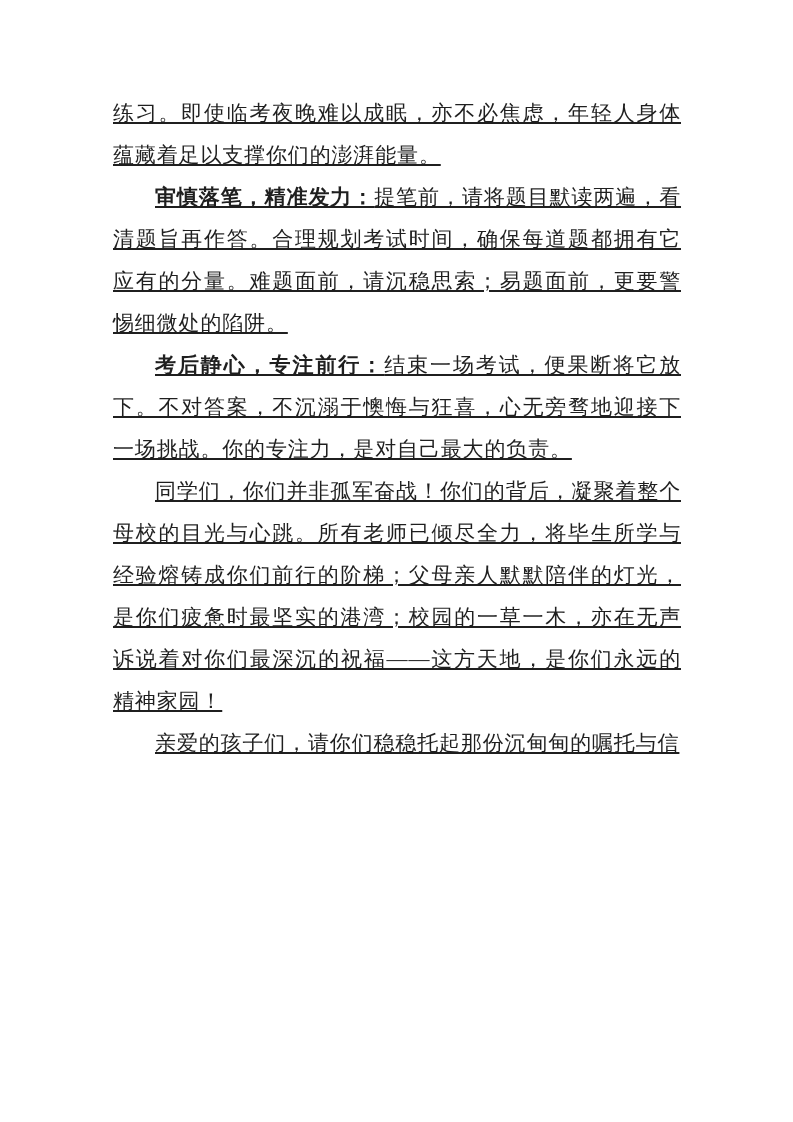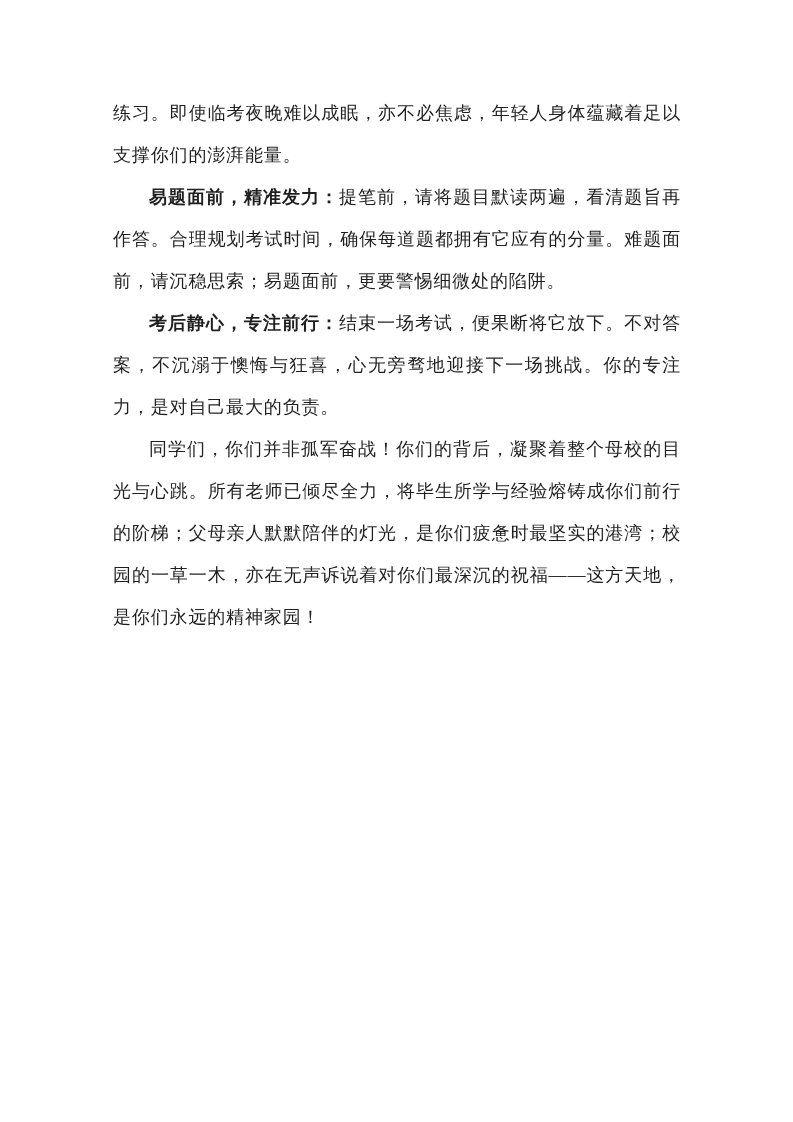--- a/index.html
+++ b/index.html
@@ -14,49 +14,51 @@
     background: #ffffff;
     overflow: hidden;
     font-family: "Liberation Serif", "DejaVu Serif", serif;
   }
   .content {
     position: absolute;
     left: 113px;
     top: 92px;
     width: 568px;
     color: #1f1f1f;
-    font-size: 18px;
+    font-size: 21px;
     line-height: 42px;
     letter-spacing: 0.85px;
     text-align: justify;
     text-align-last: left;
     word-break: break-all;
+    text-decoration: underline;
   }
   .para {
     margin: 0;
     padding: 0;
   }
   .para.indent {
     text-indent: 2em;
   }
   .lead {
     font-weight: bold;
   }
 </style>
 </head>
 <body>
 
 <div class="page">
   <div class="content">
 
     <p class="para"><span class="lead"></span><span>练习。即使临考夜晚难以成眠，亦不必焦虑，年轻人身体蕴藏着足以支撑你们的澎湃能量。</span></p>
 
-    <p class="para indent"><span class="lead">易题面前，精准发力：</span><span>提笔前，请将题目默读两遍，看清题旨再作答。合理规划考试时间，确保每道题都拥有它应有的分量。难题面前，请沉稳思索；易题面前，更要警惕细微处的陷阱。</span></p>
+    <p class="para indent"><span class="lead">审慎落笔，精准发力：</span><span>提笔前，请将题目默读两遍，看清题旨再作答。合理规划考试时间，确保每道题都拥有它应有的分量。难题面前，请沉稳思索；易题面前，更要警惕细微处的陷阱。</span></p>
 
     <p class="para indent"><span class="lead">考后静心，专注前行：</span><span>结束一场考试，便果断将它放下。不对答案，不沉溺于懊悔与狂喜，心无旁骛地迎接下一场挑战。你的专注力，是对自己最大的负责。</span></p>
 
     <p class="para indent"><span class="lead"></span><span>同学们，你们并非孤军奋战！你们的背后，凝聚着整个母校的目光与心跳。所有老师已倾尽全力，将毕生所学与经验熔铸成你们前行的阶梯；父母亲人默默陪伴的灯光，是你们疲惫时最坚实的港湾；校园的一草一木，亦在无声诉说着对你们最深沉的祝福——这方天地，是你们永远的精神家园！</span></p>
 
 
 
+    <p class="para indent"><span class="lead"></span><span>亲爱的孩子们，请你们稳稳托起那份沉甸甸的嘱托与信</span></p>
 
   </div>
 </div>
 
 </body></html>

